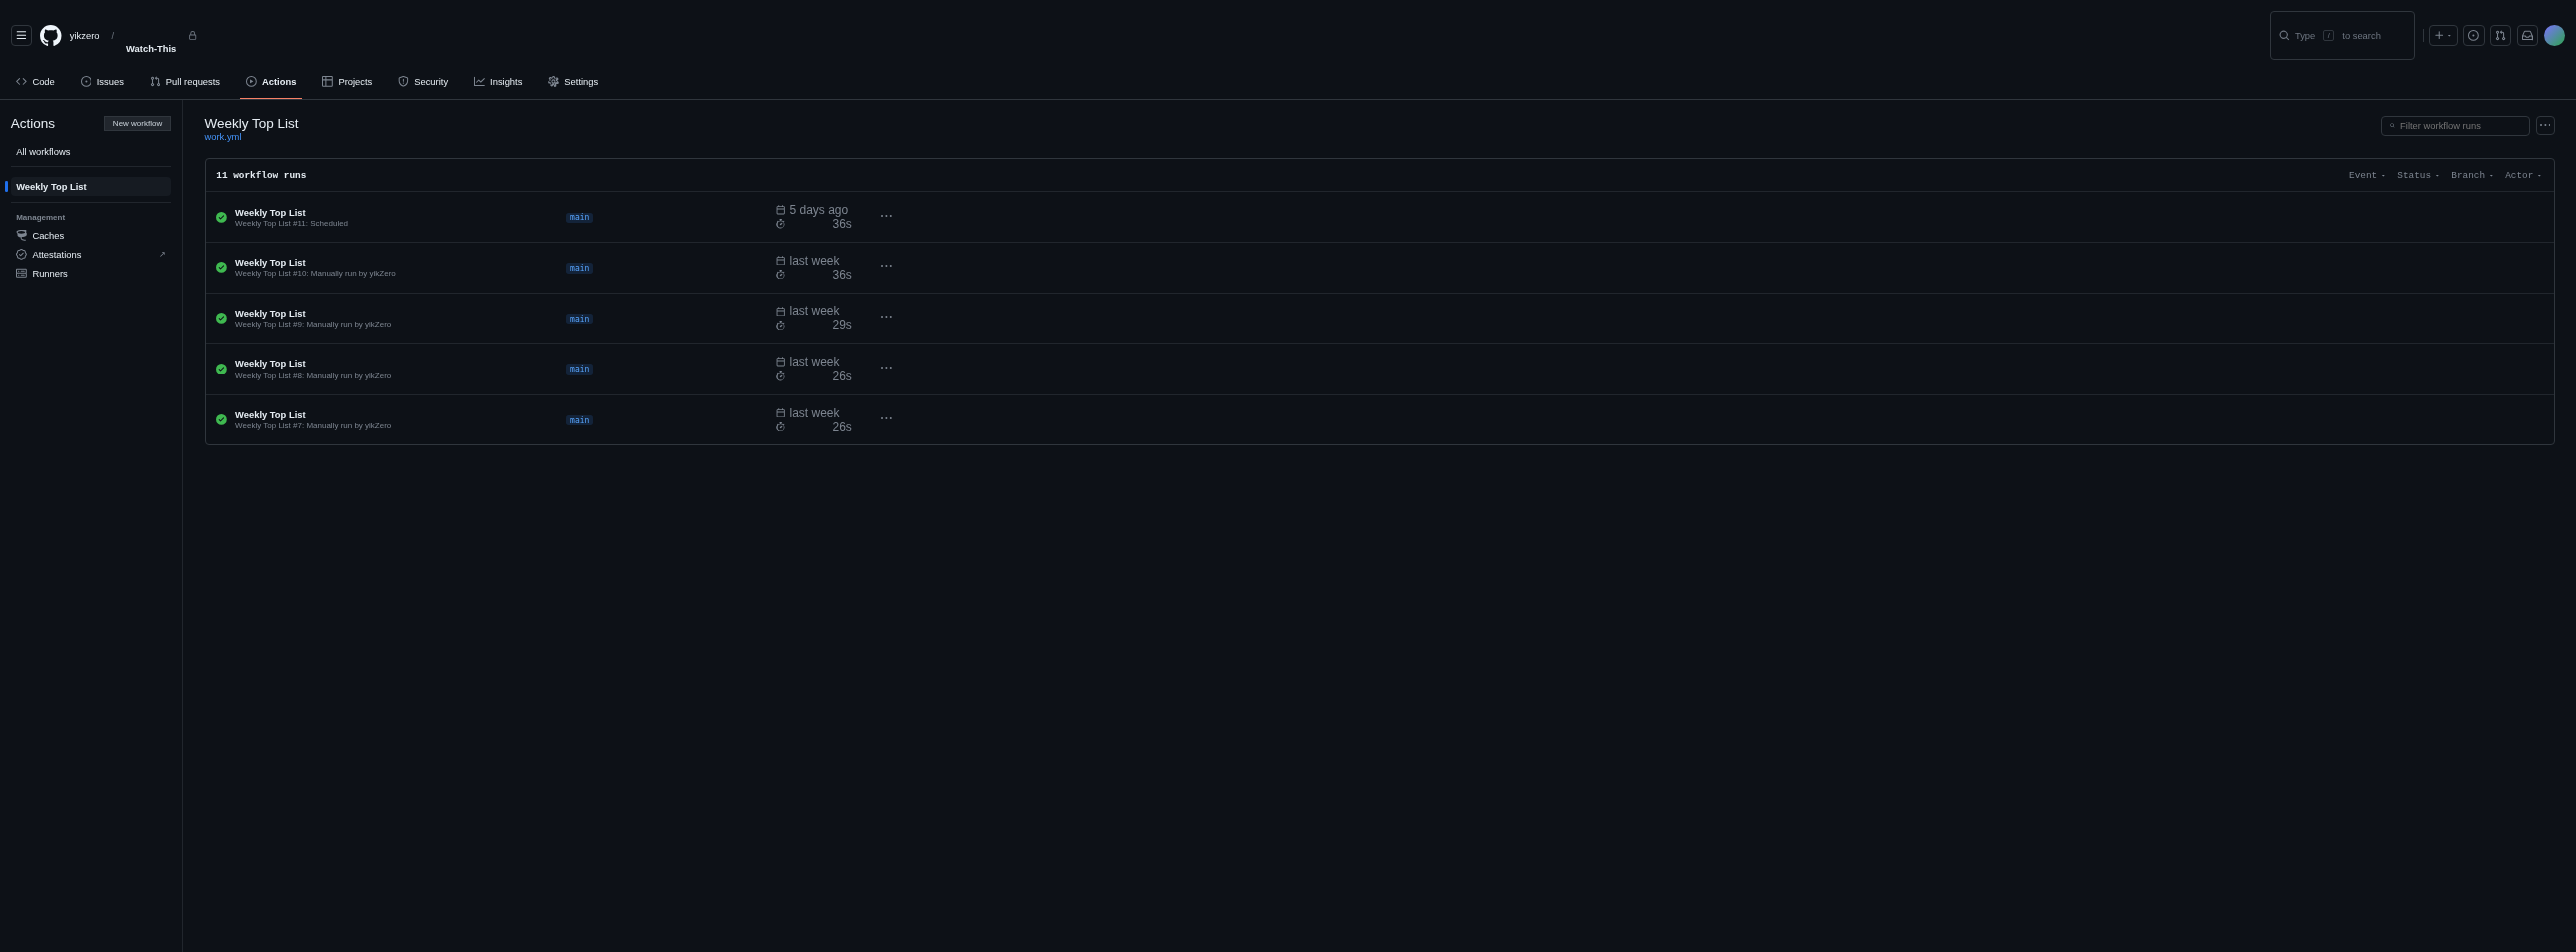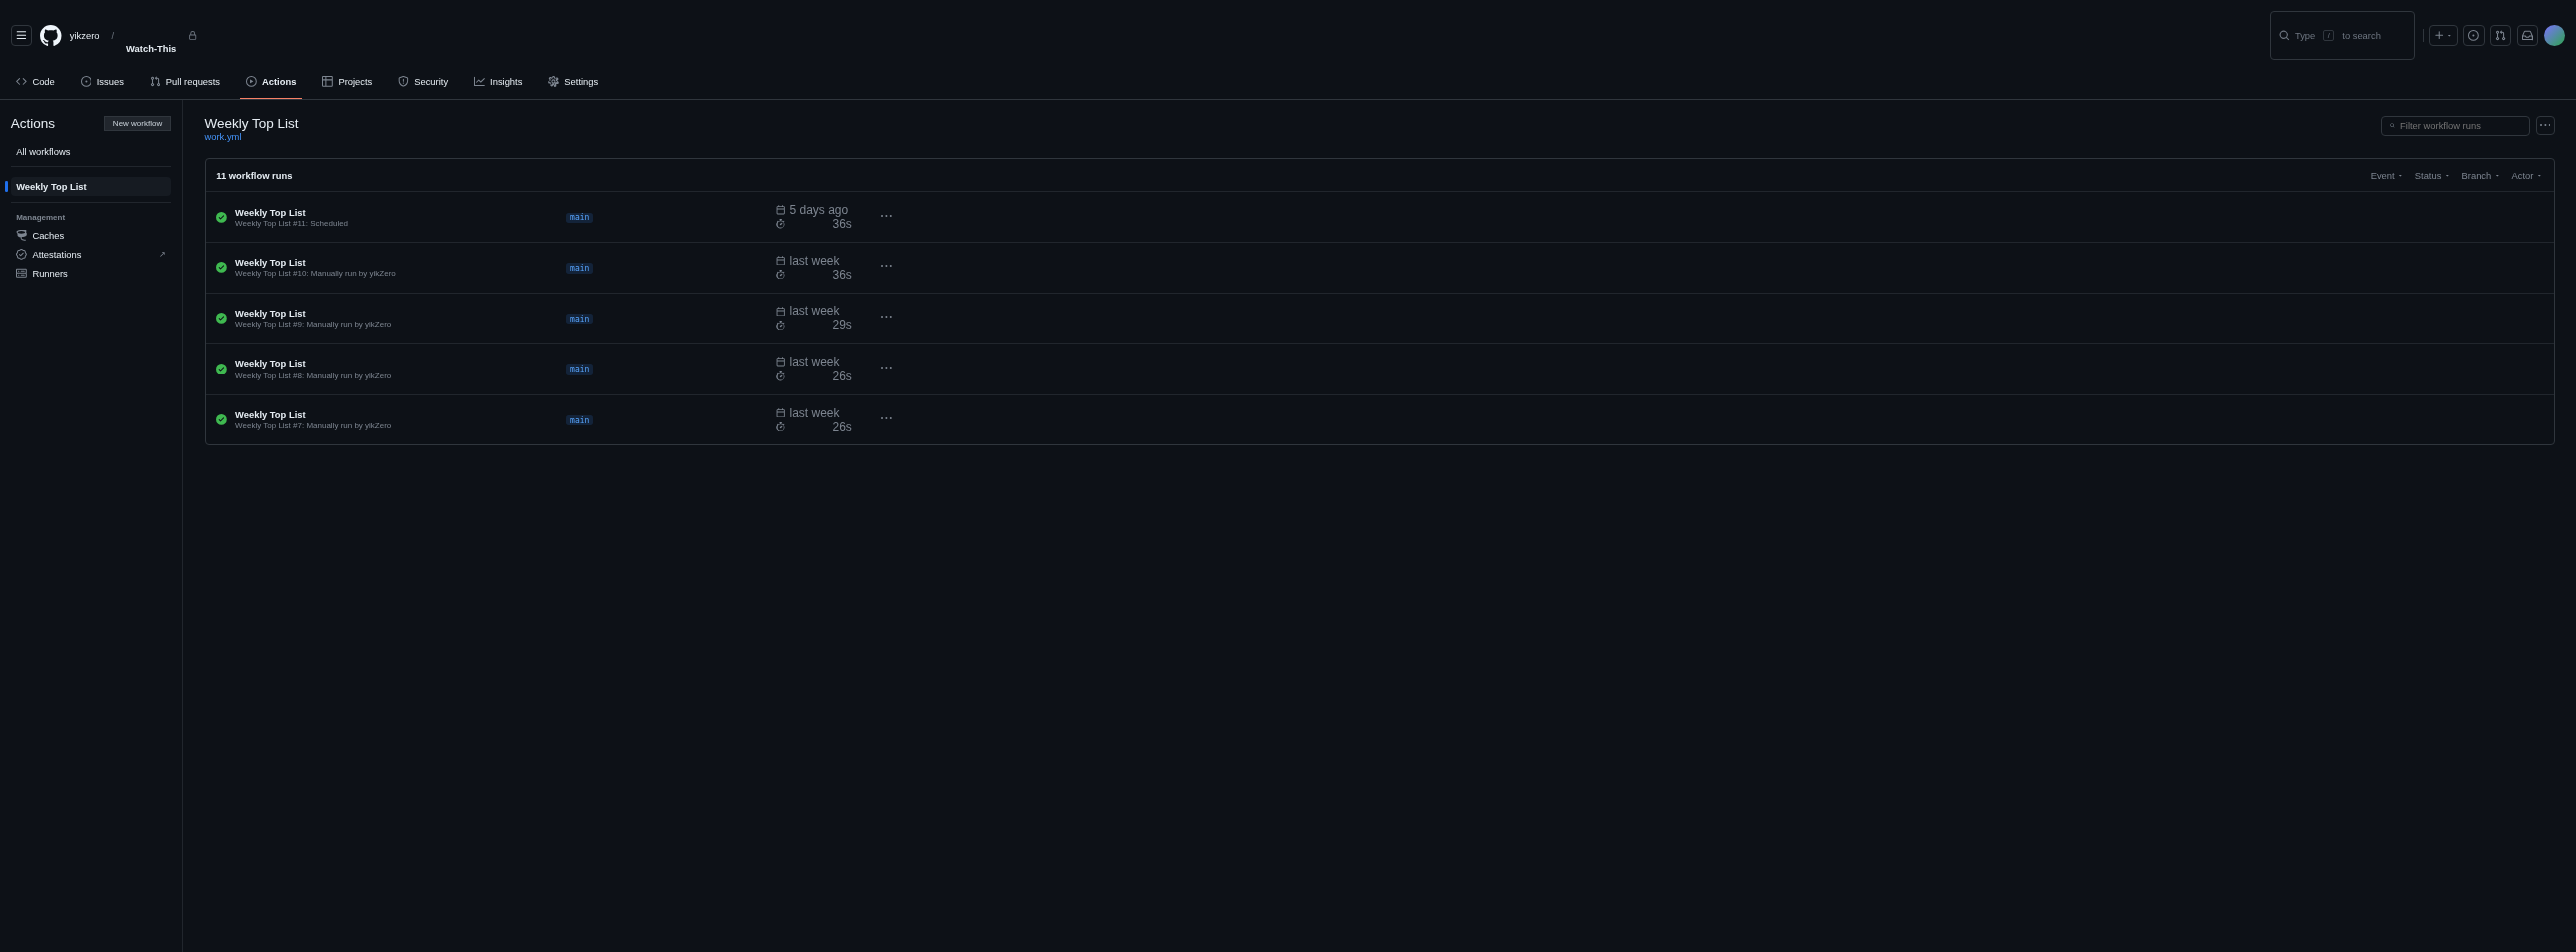--- a/index.html
+++ b/index.html
@@ -199,20 +199,21 @@
 .runs-box {
   margin-top: 16px;
   border: 0.7px solid #30363d;
   border-radius: 4px;
 }
 .runs-head {
   display: flex;
   align-items: flex-end;
   padding: 10.8px;
   border-bottom: 0.7px solid #21262d;
+  font-family: Liberation Mono, monospace;
 }
 .runs-count { font-weight: 600; }
 .runs-filters {
   margin-left: auto;
   display: flex;
   gap: 10.8px;
 }
 .filter-drop {
   display: flex; align-items: center; gap: 2.7px;
   color: #7d8590;

